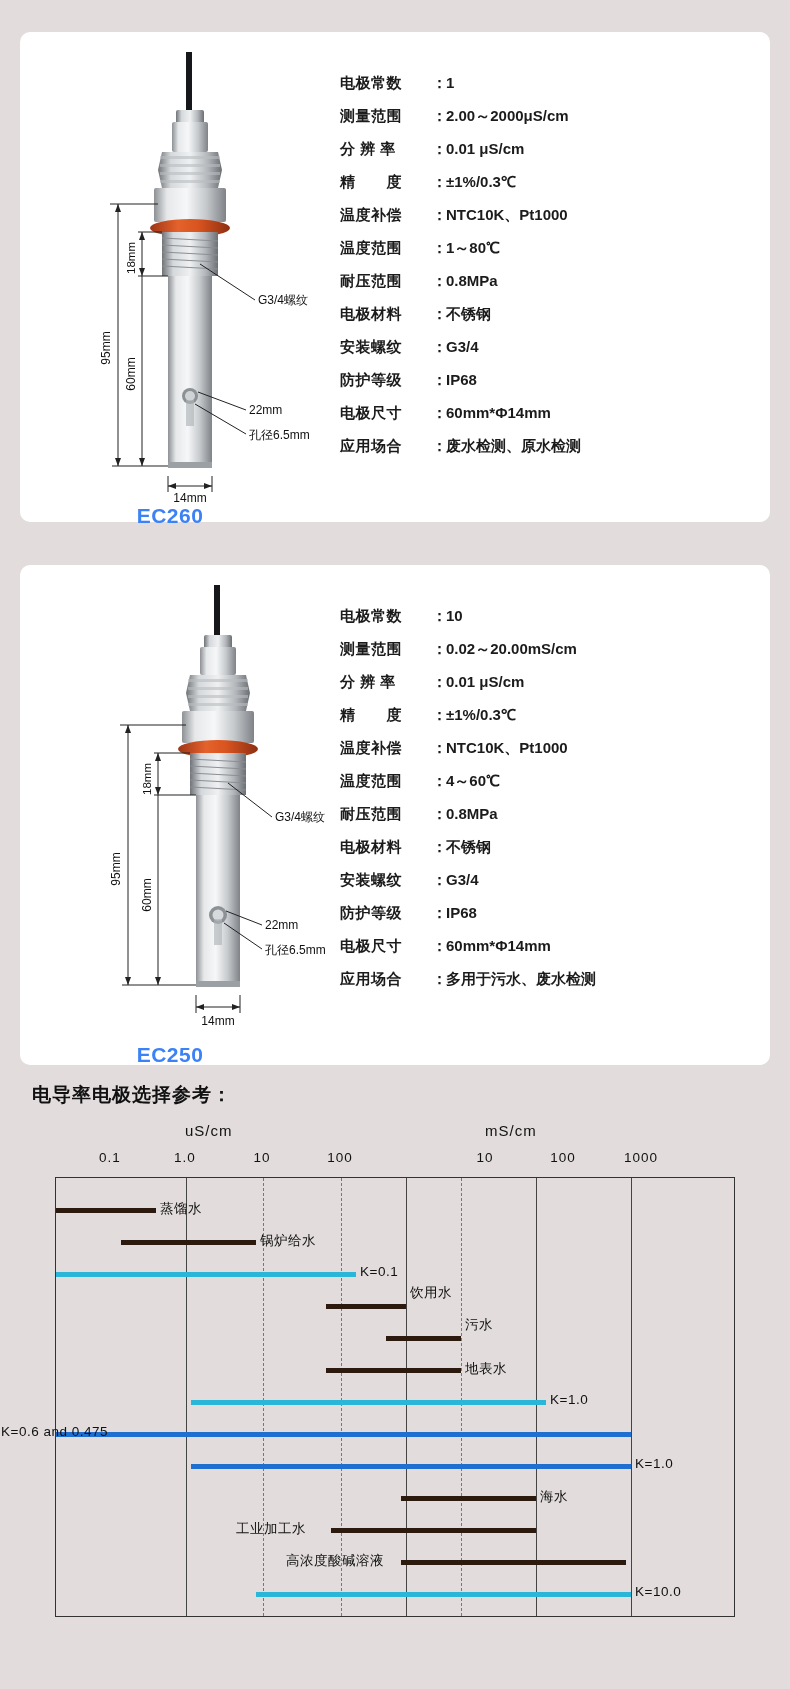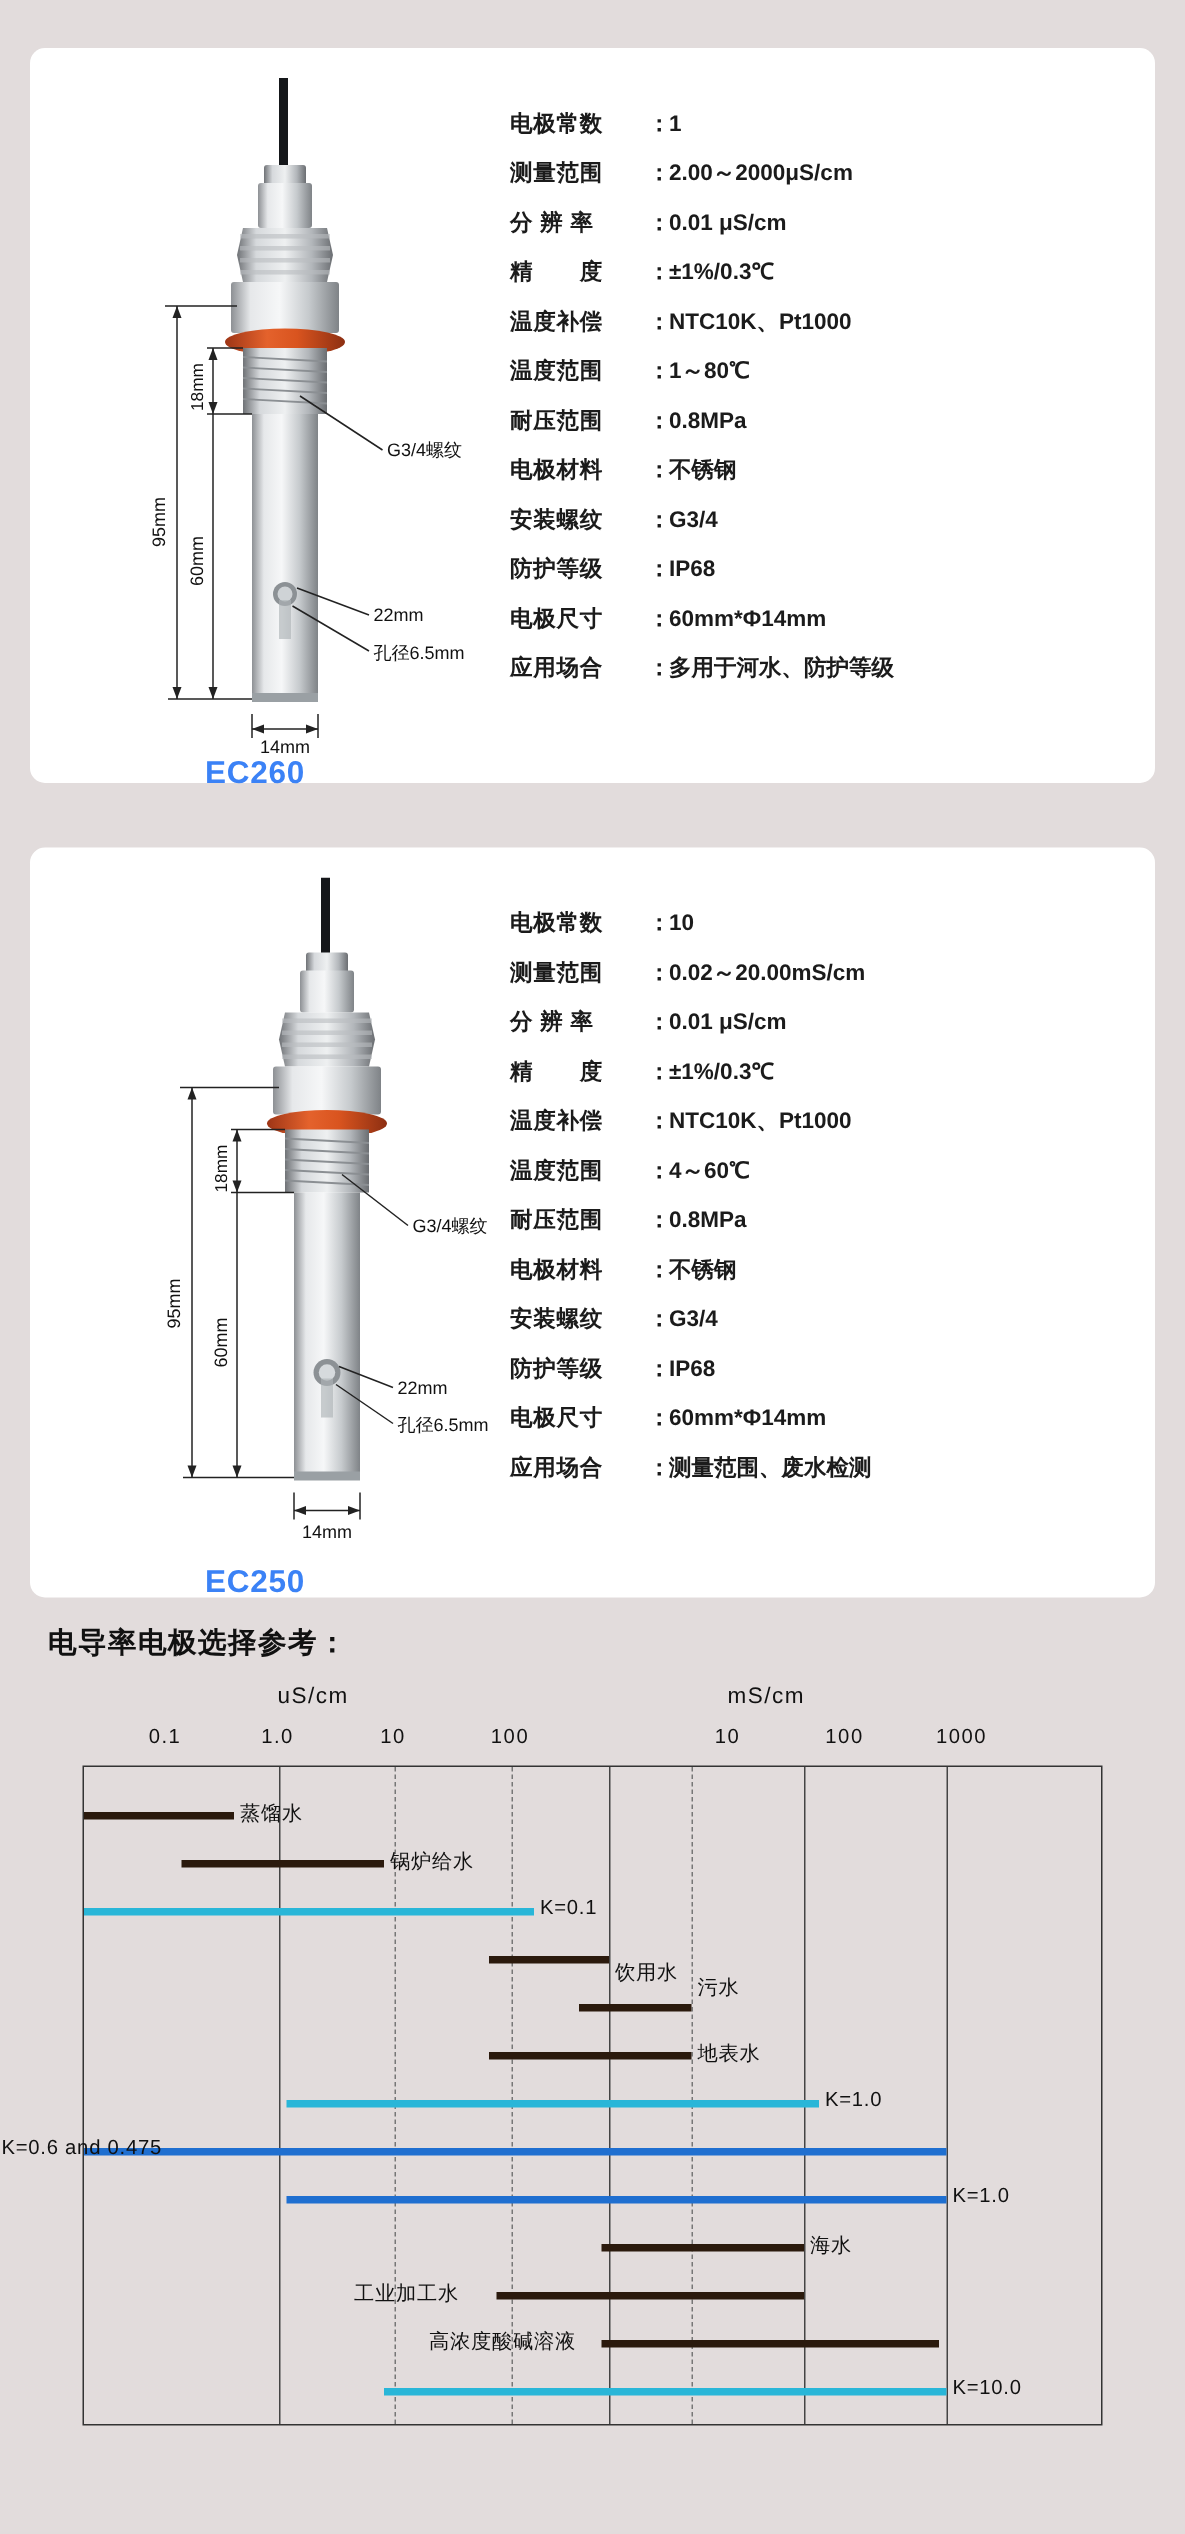--- a/index.html
+++ b/index.html
@@ -254,21 +254,21 @@
       <span class="spec-value">IP68</span>
     </div>
     <div class="spec-row">
       <span class="spec-label">电极尺寸</span>
       <span class="spec-colon">：</span>
       <span class="spec-value">60mm*Φ14mm</span>
     </div>
     <div class="spec-row">
       <span class="spec-label">应用场合</span>
       <span class="spec-colon">：</span>
-      <span class="spec-value">多用于河水、防护等级</span>
+      <span class="spec-value">废水检测、原水检测</span>
     </div>
   </div>
 
   <div class="model-name" id="model-ec260">EC260</div>
 </div>
 
 <div class="card" id="card-ec250">
   <div class="probe-wrap">
     <svg width="280" height="450" viewBox="0 0 280 450">
 
@@ -385,21 +385,21 @@
       <span class="spec-value">IP68</span>
     </div>
     <div class="spec-row">
       <span class="spec-label">电极尺寸</span>
       <span class="spec-colon">：</span>
       <span class="spec-value">60mm*Φ14mm</span>
     </div>
     <div class="spec-row">
       <span class="spec-label">应用场合</span>
       <span class="spec-colon">：</span>
-      <span class="spec-value">测量范围、废水检测</span>
+      <span class="spec-value">多用于污水、废水检测</span>
     </div>
   </div>
 
   <div class="model-name" id="model-ec250">EC250</div>
 </div>
 
 <div id="chart-section">
   <div id="chart-title">电导率电极选择参考：</div>
   <div id="chart-unit-us">uS/cm</div>
   <div id="chart-unit-ms">mS/cm</div>
@@ -424,21 +424,21 @@
     <div class="bar dark" style="left:0px;  top:30px;  width:100px;"></div>
     <div class="bar-label" style="left:104px; top:22px;">蒸馏水</div>
 
     <div class="bar dark" style="left:65px; top:62px;  width:135px;"></div>
     <div class="bar-label" style="left:204px; top:54px;">锅炉给水</div>
 
     <div class="bar cyan" style="left:0px;  top:94px;  width:300px;"></div>
     <div class="bar-label" style="left:304px; top:86px;">K=0.1</div>
 
     <div class="bar dark" style="left:270px; top:126px; width:80px;"></div>
-    <div class="bar-label" style="left:354px; top:128px;">饮用水</div>
+    <div class="bar-label" style="left:354px; top:106px;">饮用水</div>
 
     <div class="bar dark" style="left:330px; top:158px; width:75px;"></div>
     <div class="bar-label" style="left:409px; top:138px;">污水</div>
 
     <div class="bar dark" style="left:270px; top:190px; width:135px;"></div>
     <div class="bar-label" style="left:409px; top:182px;">地表水</div>
 
     <div class="bar cyan" style="left:135px; top:222px; width:355px;"></div>
     <div class="bar-label" style="left:494px; top:214px;">K=1.0</div>
 

